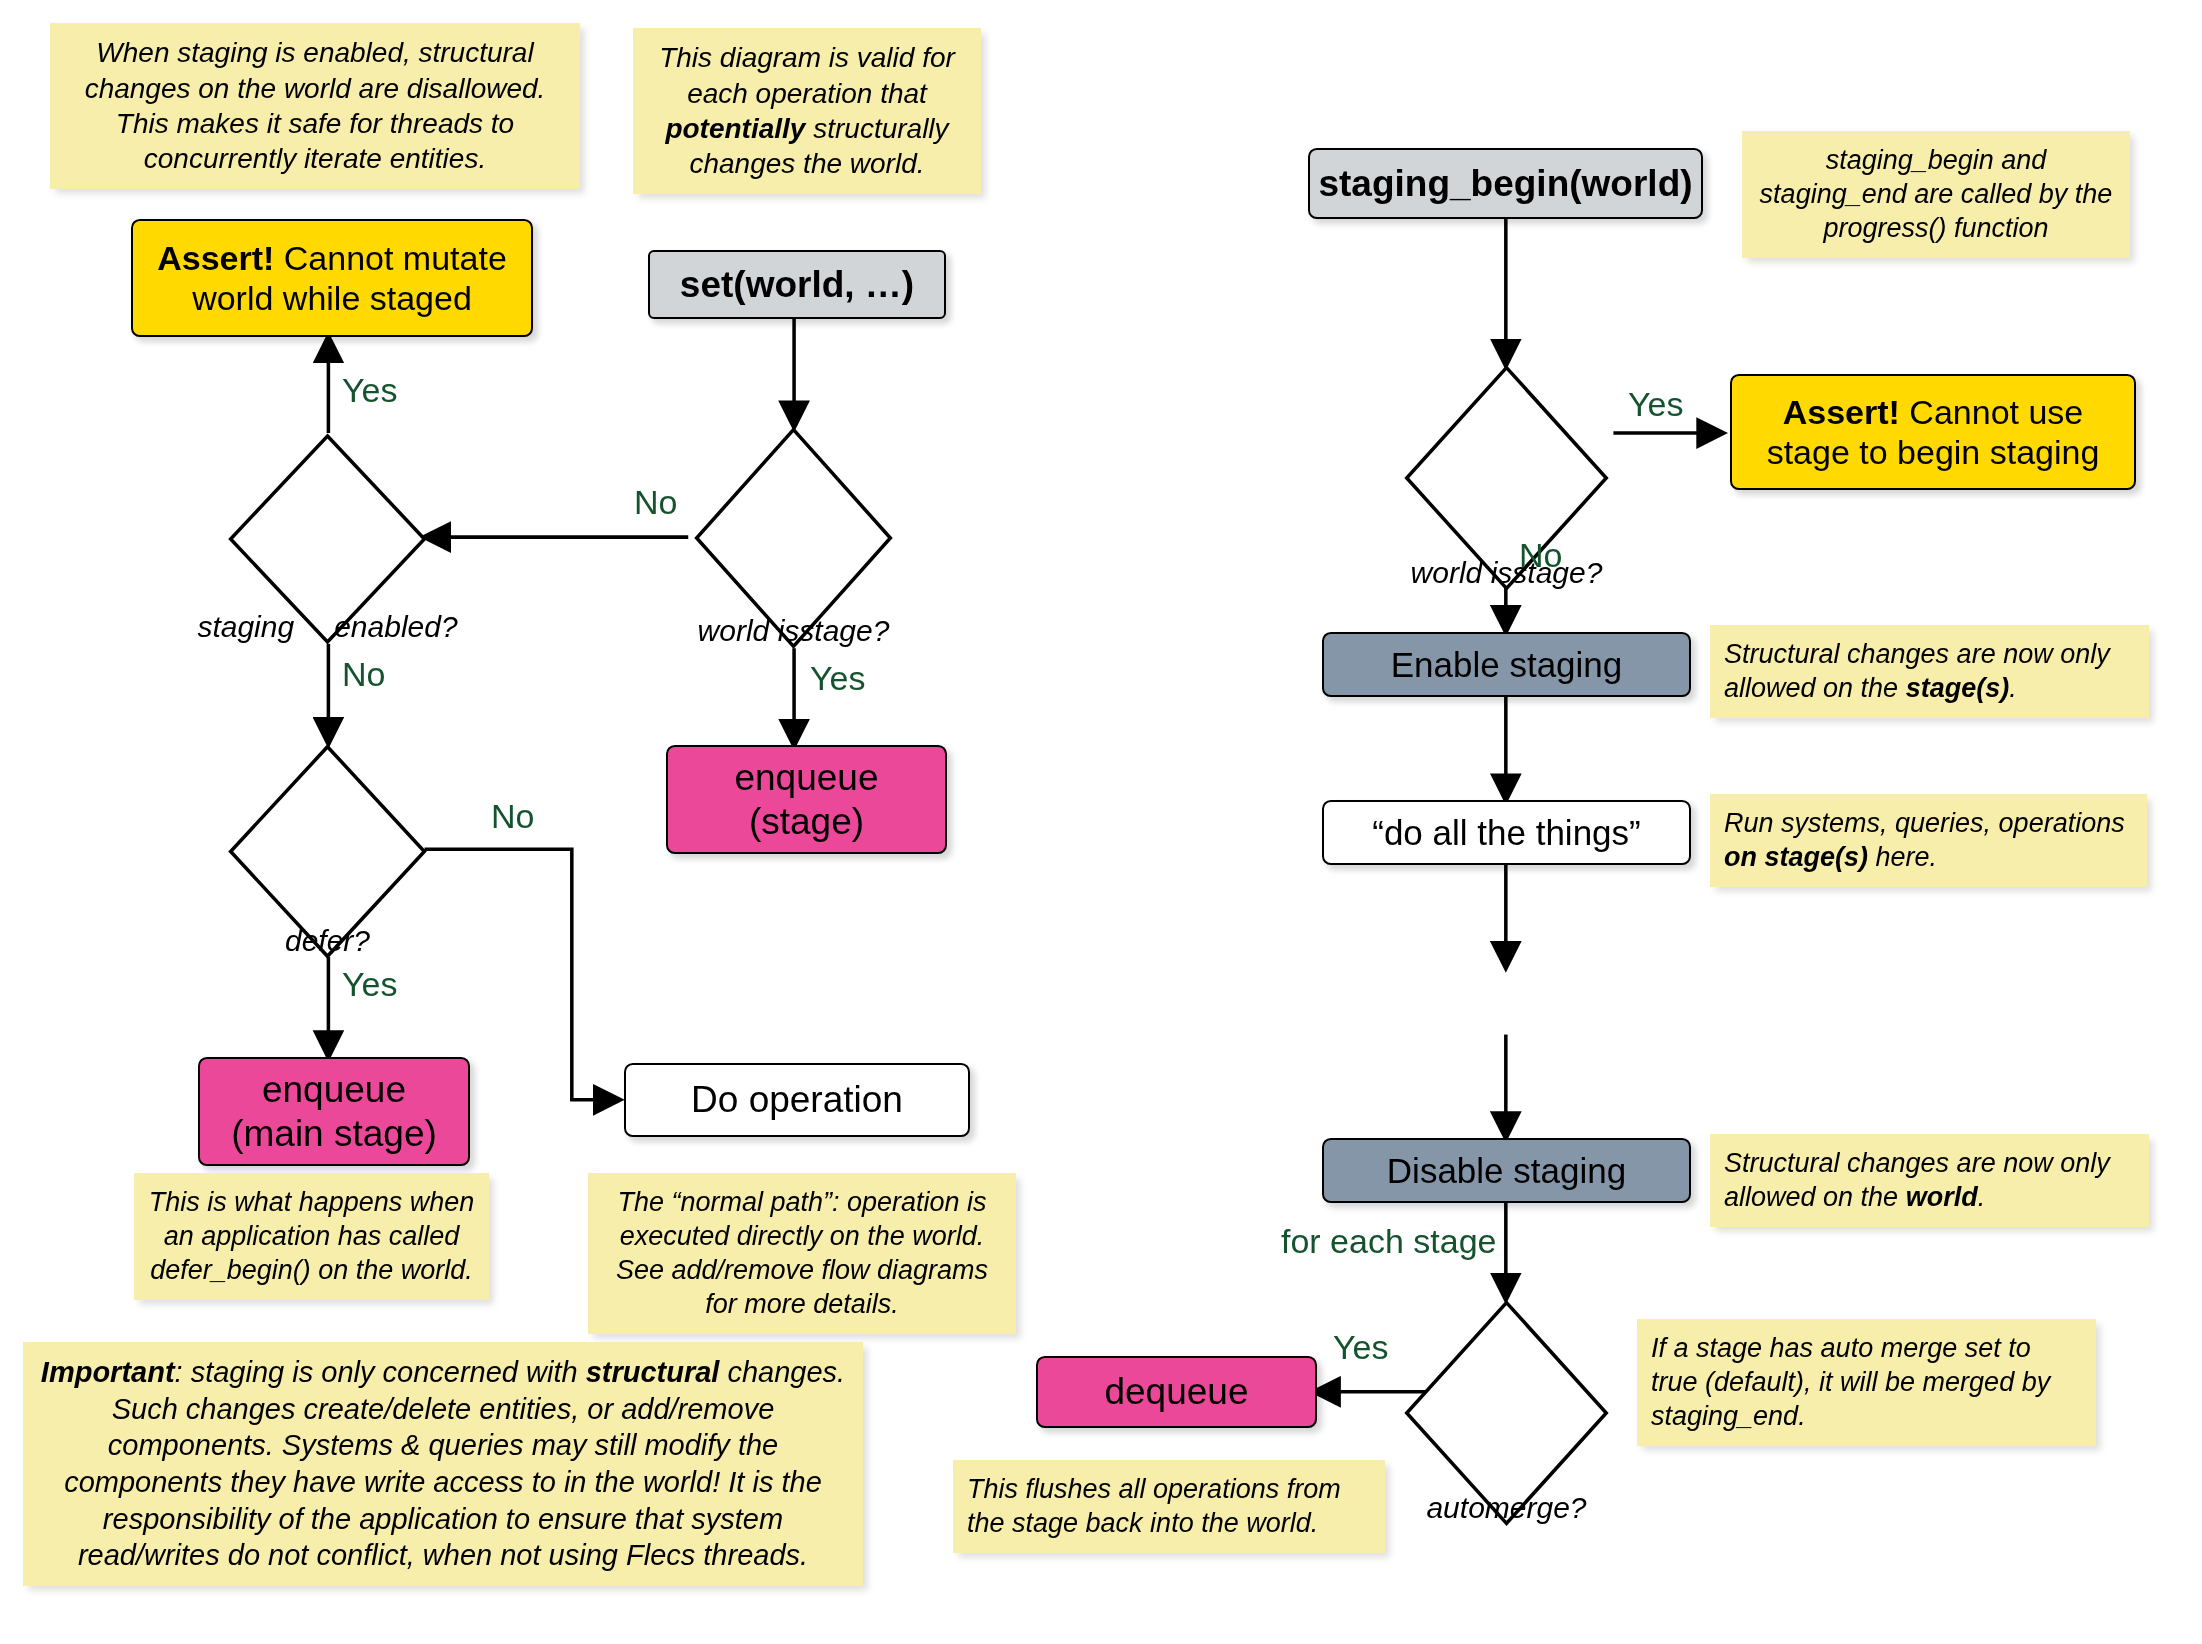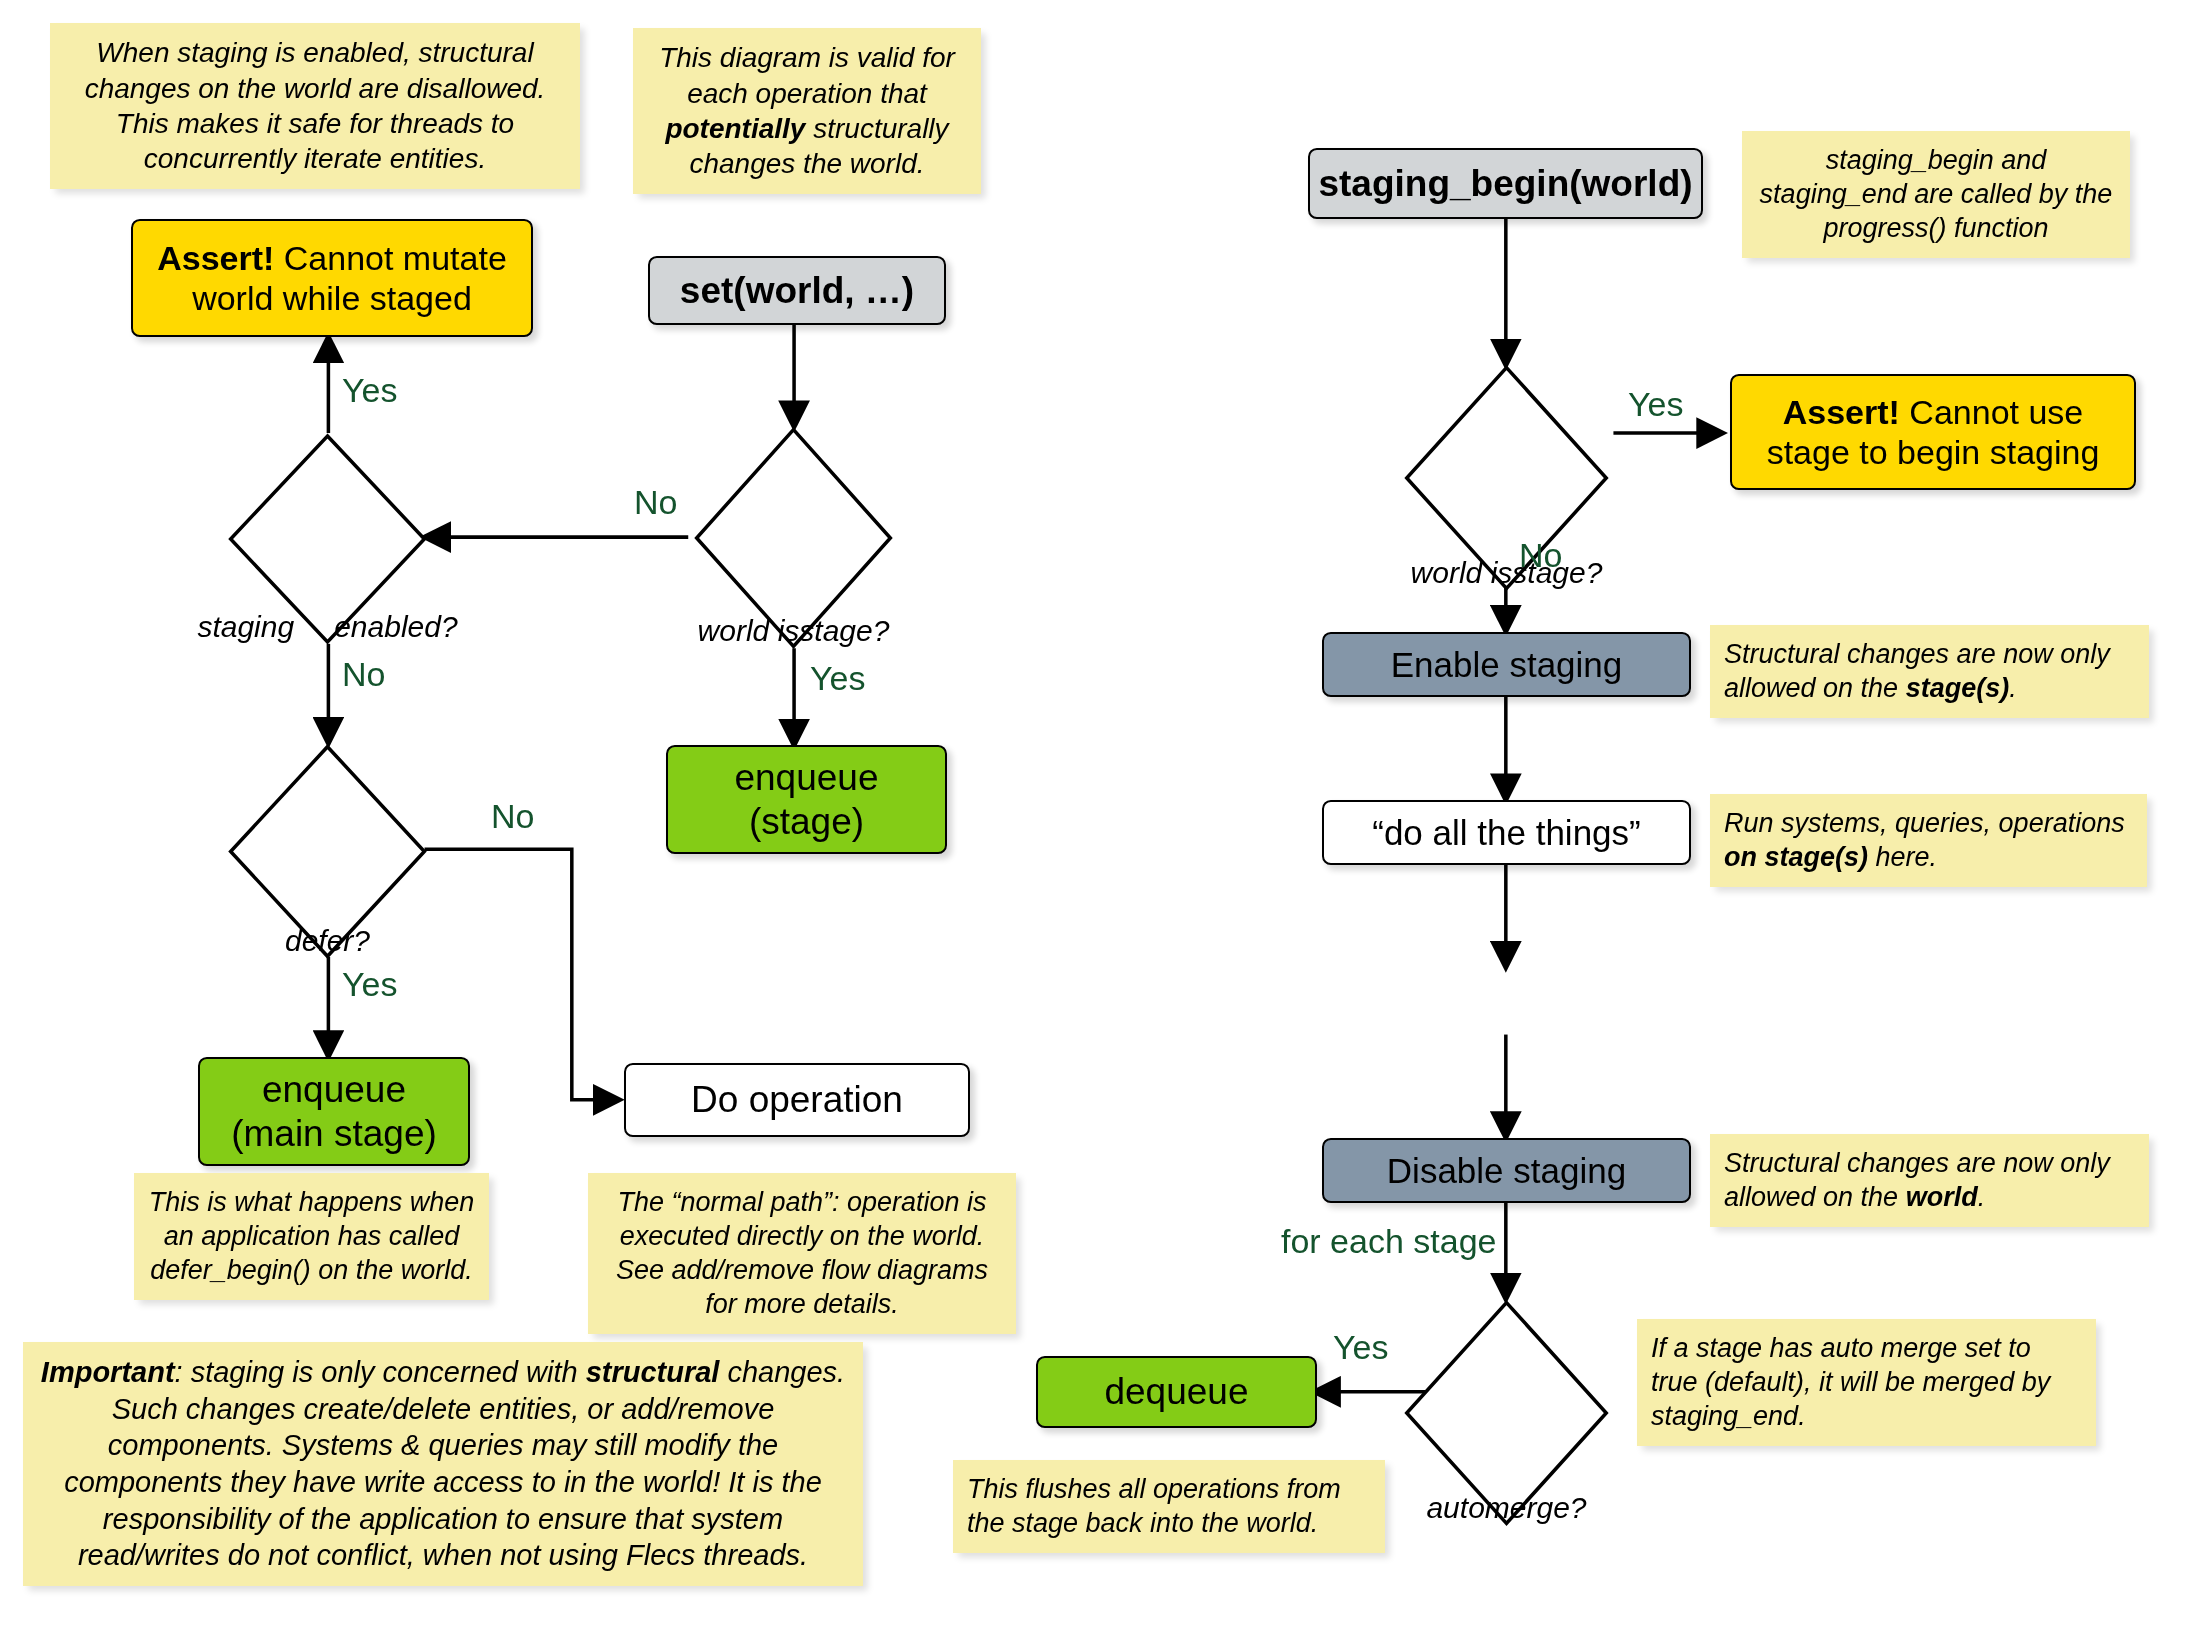--- a/index.html
+++ b/index.html
@@ -34,21 +34,21 @@
     justify-content: center;
     text-align: center;
     line-height: 1.18;
     box-shadow: 4.4px 4.4px 6.2px rgba(0,0,0,0.16);
     padding: 3.5px 8.8px;
   }
   .node span, .node div { display: block; }
 
   .n-gray      { background: #d2d5d7; }
   .n-yellow    { background: #ffd900; }
-  .n-magenta   { background: #84cc16; }
+  .n-magenta   { background: #ec4899; }
   .n-white     { background: #ffffff; }
   .n-slate     { background: #8496a8; }
 
   .bold  { font-weight: bold; }
 
   
   .diamond {
     position: absolute;
   }
   .diamond .dshape {
@@ -140,21 +140,21 @@
   <div class="note center" style="left:50px; top:23px; width:530px; font-size:28px;">When staging is enabled, structural changes on the world are disallowed. This makes it safe for threads to concurrently iterate entities.</div>
 
   <div class="note center" style="left:633px; top:28px; width:348px; font-size:28px;"><span style="display:inline">This diagram is valid for each operation that </span><b style="display:inline">potentially</b><span style="display:inline"> structurally changes the world.</span></div>
 
   <div class="node n-yellow" style="left:131px; top:219px; width:402px; height:118px; font-size:34px;">
     <div style="display:block;">
       <b style="display:inline">Assert!</b><span style="display:inline"> Cannot mutate world while staged</span>
     </div>
   </div>
 
-  <div class="node n-gray bold" style="left:648px; top:256px; width:298px; height:69px; font-size:37px;">
+  <div class="node n-gray bold" style="left:648px; top:250px; width:298px; height:69px; font-size:37px;border-radius:6px;">
     <span>set(world, …)</span>
   </div>
 
   <div class="diamond" style="left:228px; top:433px; width:199px; height:212px;">
     <svg class="dshape" viewBox="0 0 226 240" xmlns="http://www.w3.org/2000/svg">
       <polygon points="113,3 223,120 113,237 3,120" fill="#ffffff" stroke="#000" stroke-width="4"></polygon>
     </svg>
     <div class="dlabel" style="font-size:30px;gap:40px;">
       <span>staging</span>
       <span>enabled?</span>

